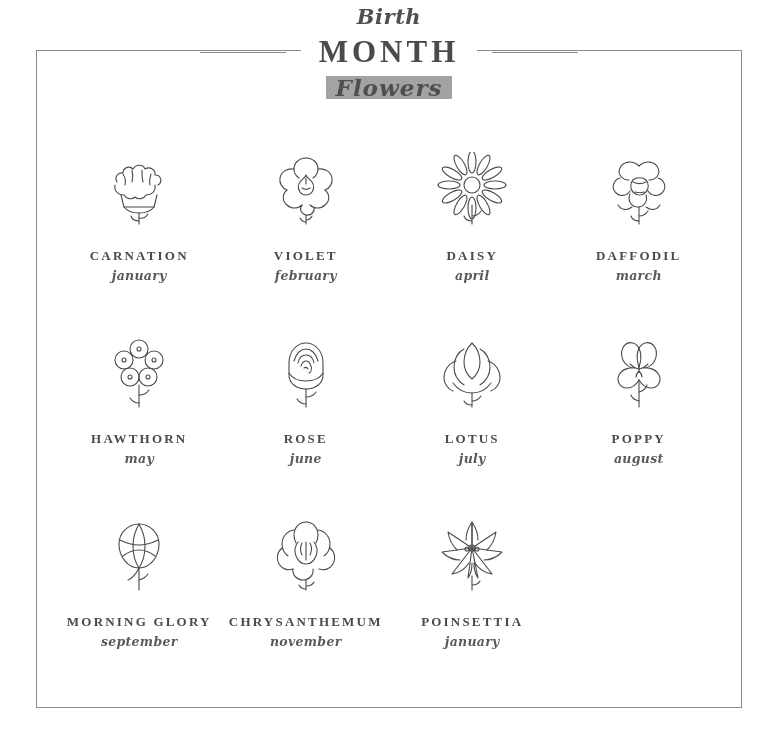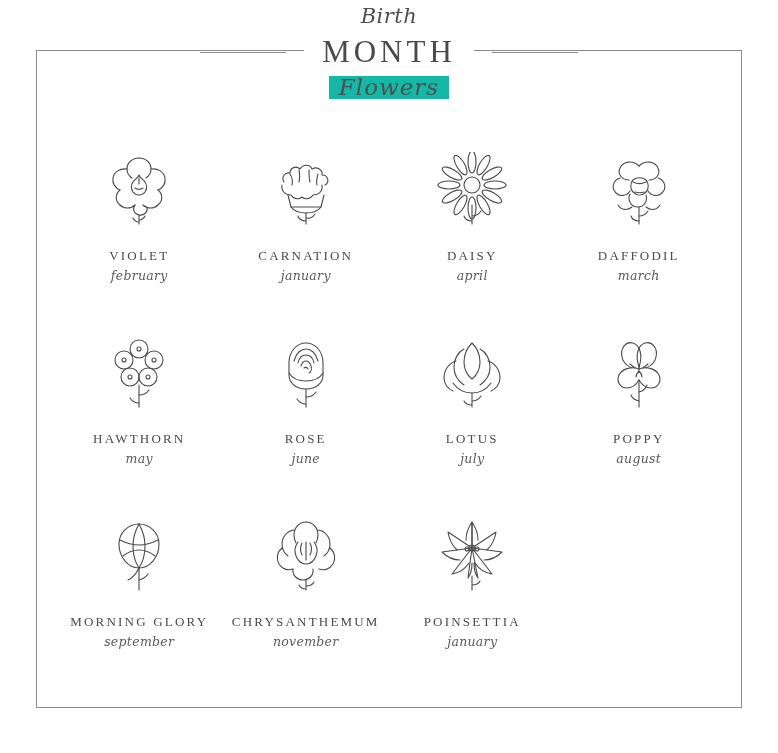--- a/index.html
+++ b/index.html
@@ -12,20 +12,21 @@
     height: 753px;
     font-family: "Liberation Serif", serif;
     color: #4a4a4a;
     overflow: hidden;
   }
   .page {
     position: relative;
     width: 778px;
     height: 753px;
     box-sizing: border-box;
+    font-weight: bold;
   }
   
   .frame {
     position: absolute;
     left: 36px;
     top: 50px;
     width: 706px;
     height: 658px;
     border: 1px solid #8c8c8c;
     box-sizing: border-box;
@@ -76,21 +77,21 @@
   .rule.left { left: 200px; }
   .rule.right { right: 200px; }
   .title-script-bottom {
     font-family: "DejaVu Serif", serif;
     font-style: italic;
     font-size: 23px;
     letter-spacing: 1px;
     color: #4f4f4f;
     line-height: 1;
     margin-top: 2px;
-    background: #14b8a6;
+    background: #a3a3a3;
     display: inline-block;
     padding: 0 10px;
     position: relative;
     z-index: 2;
   }
   .grid {
     position: absolute;
     left: 56px;
     top: 130px;
     width: 666px;
@@ -140,54 +141,54 @@
     <div class="title-script-top">Birth</div>
     <div class="title-main-row">
       <span class="rule left"></span>
       <span class="rule right"></span>
       <span class="title-main">MONTH</span>
     </div>
     <div class="title-script-bottom">Flowers</div>
   </div>
 
   <div class="grid">
+
+    <div class="cell">
+      <div class="flower-art">
+        <svg width="84" height="74" viewBox="0 0 84 74" fill="none" stroke="#4a4a4a" stroke-width="1.1" stroke-linecap="round" stroke-linejoin="round">
+          <path d="M20 30c-3-5 1-10 6-9 0-5 6-8 10-4 3-5 10-5 12 0 5-3 11 1 10 6 6 0 8 7 3 10"></path>
+          <path d="M18 33c-1 6 3 10 9 10 2 4 8 5 11 2 3 3 9 2 11-2 6 0 10-4 9-10"></path>
+          <path d="M26 22c2 3 3 7 2 11M35 18c1 4 1 8 0 12M45 18c0 4 0 8 1 12M54 22c-1 4-2 7-1 11"></path>
+          <path d="M24 43l3 12h30l3-12"></path>
+          <path d="M27 55c3 4 9 6 15 6s12-2 15-6"></path>
+          <path d="M42 61v11"></path>
+          <path d="M42 66c4 1 7-1 9-4M42 69c-4 0-7-2-8-5"></path>
+        </svg>
+      </div>
+      <div class="flower-name">CARNATION</div>
+      <div class="flower-month">january</div>
+    </div>
 
     <div class="cell">
       <div class="flower-art">
         <svg width="84" height="74" viewBox="0 0 84 74" fill="none" stroke="#4a4a4a" stroke-width="1.1" stroke-linecap="round" stroke-linejoin="round">
           <path d="M42 6c-7 0-12 5-12 11 0 4 2 7 5 9"></path>
           <path d="M42 6c7 0 12 5 12 11 0 4-2 7-5 9"></path>
           <path d="M30 17c-7-1-13 3-14 9-1 5 2 10 7 12"></path>
           <path d="M54 17c7-1 13 3 14 9 1 5-2 10-7 12"></path>
           <path d="M23 38c-5 4-5 11 0 15 4 4 11 4 15 0"></path>
           <path d="M61 38c5 4 5 11 0 15-4 4-11 4-15 0"></path>
           <path d="M38 53c-3 4-1 9 4 10 5 1 9-3 8-8"></path>
           <path d="M36 30c2-3 5-4 6-7 1 3 4 4 6 7 2 3 2 7 0 10-3 4-9 4-12 0-2-3-2-7 0-10z"></path>
           <path d="M42 26v6M38 36c3 2 5 2 8 0"></path>
           <path d="M42 63v9M42 68c3 0 5-2 6-4M42 70c-3 0-5-2-6-4"></path>
         </svg>
       </div>
       <div class="flower-name">VIOLET</div>
       <div class="flower-month">february</div>
-    </div>
-
-    <div class="cell">
-      <div class="flower-art">
-        <svg width="84" height="74" viewBox="0 0 84 74" fill="none" stroke="#4a4a4a" stroke-width="1.1" stroke-linecap="round" stroke-linejoin="round">
-          <path d="M20 30c-3-5 1-10 6-9 0-5 6-8 10-4 3-5 10-5 12 0 5-3 11 1 10 6 6 0 8 7 3 10"></path>
-          <path d="M18 33c-1 6 3 10 9 10 2 4 8 5 11 2 3 3 9 2 11-2 6 0 10-4 9-10"></path>
-          <path d="M26 22c2 3 3 7 2 11M35 18c1 4 1 8 0 12M45 18c0 4 0 8 1 12M54 22c-1 4-2 7-1 11"></path>
-          <path d="M24 43l3 12h30l3-12"></path>
-          <path d="M27 55c3 4 9 6 15 6s12-2 15-6"></path>
-          <path d="M42 61v11"></path>
-          <path d="M42 66c4 1 7-1 9-4M42 69c-4 0-7-2-8-5"></path>
-        </svg>
-      </div>
-      <div class="flower-name">CARNATION</div>
-      <div class="flower-month">january</div>
     </div>
 
     <div class="cell">
       <div class="flower-art">
         <svg width="84" height="74" viewBox="0 0 84 74" fill="none" stroke="#4a4a4a" stroke-width="1.1" stroke-linecap="round" stroke-linejoin="round">
           <g>
             <ellipse cx="42" cy="10" rx="4" ry="11"></ellipse>
             <ellipse cx="42" cy="10" rx="4" ry="11" transform="rotate(30 42 33)"></ellipse>
             <ellipse cx="42" cy="10" rx="4" ry="11" transform="rotate(60 42 33)"></ellipse>
             <ellipse cx="42" cy="10" rx="4" ry="11" transform="rotate(90 42 33)"></ellipse>

